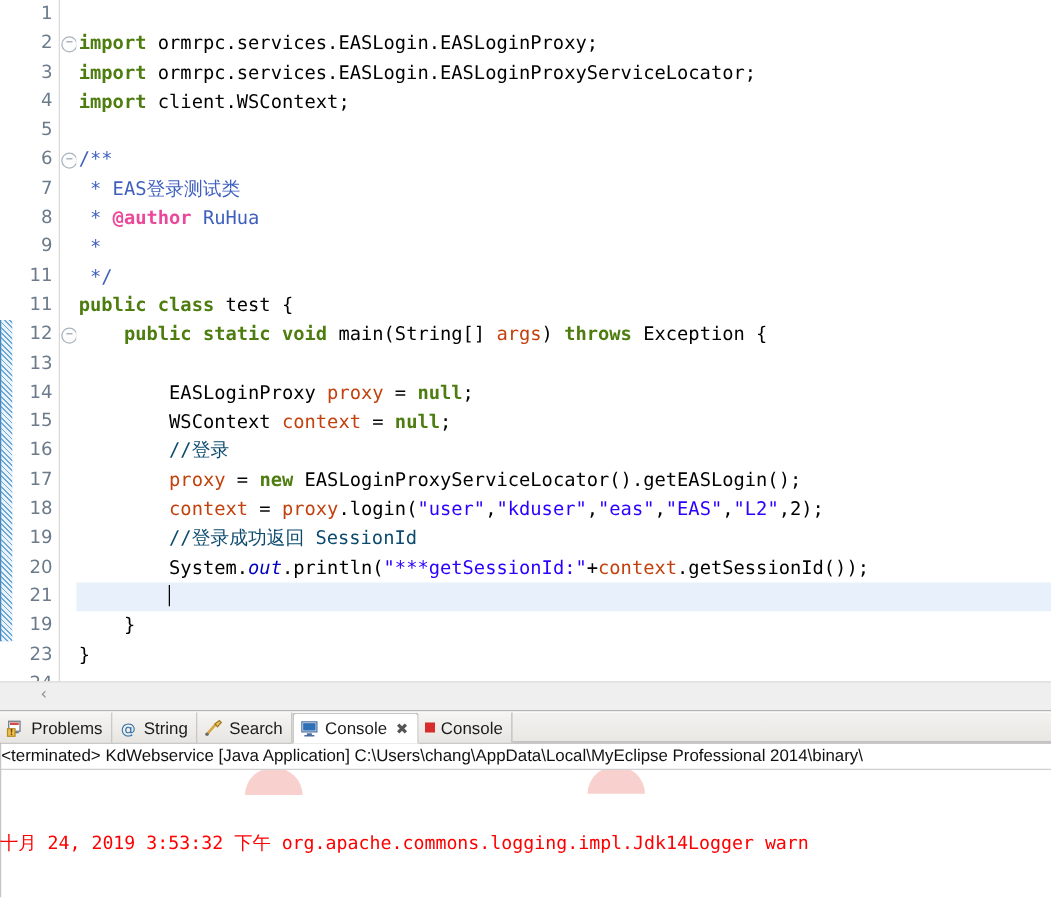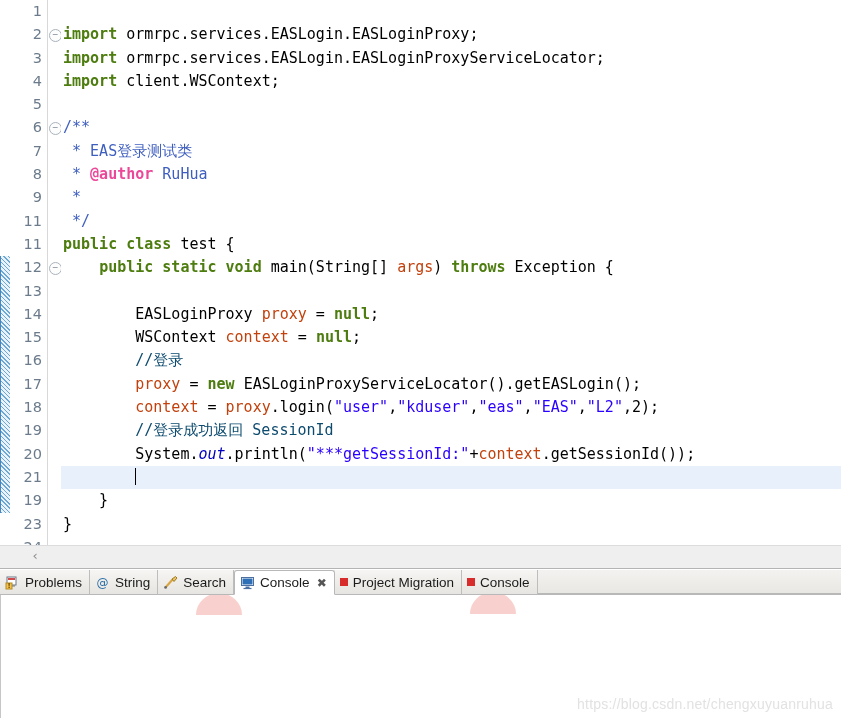--- a/index.html
+++ b/index.html
@@ -308,32 +308,29 @@
               <rect x="2.5" y="3.5" width="10" height="6" fill="#2f6fb5"></rect>
               <path d="M5.5 11.5 L9.5 11.5 L9.5 13 L5.5 13 Z" fill="#4a6fa0"></path>
               <path d="M3.5 13.5 L11.5 13.5" fill="none" stroke="#4a6fa0" stroke-width="1.2"></path>
             </svg>
           </span>
           <span class="tlabel">Console</span>
           <span class="closex">✖</span>
         </div>
         <div class="tab">
           <span class="sq-red"></span>
-          <span class="tlabel">Project Migration</span>
-        </div>
-        <div class="tab">
-          <span class="sq-red"></span>
           <span class="tlabel">Console</span>
         </div>
         <div class="tabfill"></div>
       </div>
 
+    <div class="launch-line">&lt;terminated&gt; KdWebservice [Java Application] C:\Users\chang\AppData\Local\MyEclipse Professional 2014\binary\</div>
 
     <div class="console-out">
+      <div class="c-err">十月 24, 2019 3:53:32 下午 org.apache.commons.logging.impl.Jdk14Logger warn</div>
       
       
       <div class="blob" style="left:196px; top:-2px;"></div>
       <div class="blob" style="left:470px; top:-3px;"></div>
     </div>
 
-    <div class="watermark">https://blog.csdn.net/chengxuyuanruhua</div>
   </div>
 </div>
 
 </body></html>

